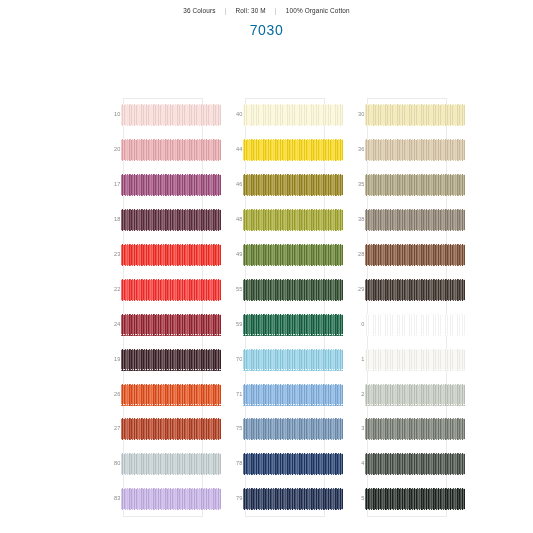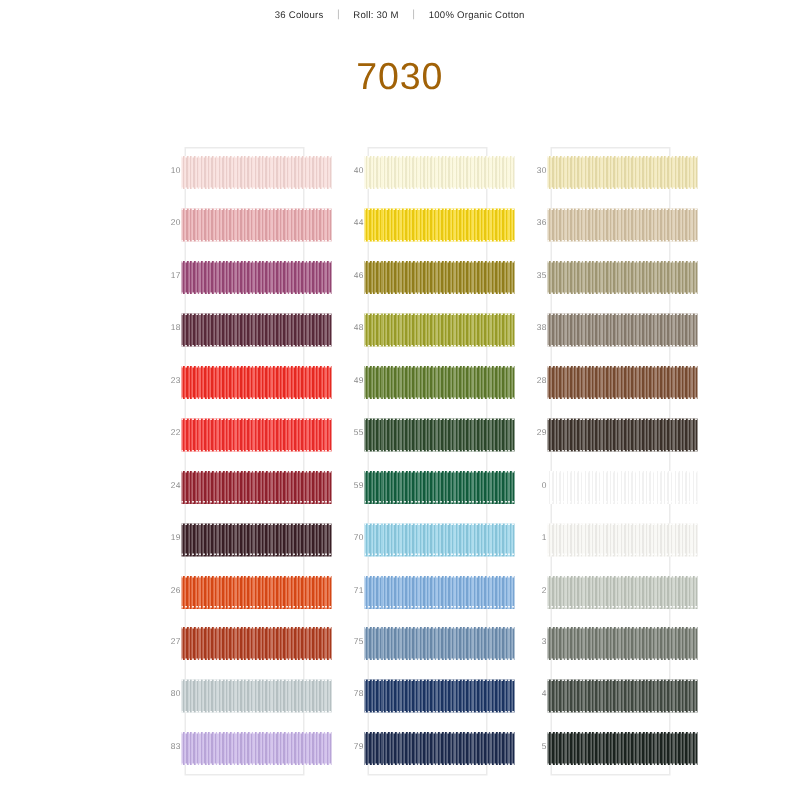--- a/index.html
+++ b/index.html
@@ -35,25 +35,25 @@
     white-space: nowrap;
     padding: 0 9px;
   }
   .meta-sep {
     color: #b8b8b8;
     font-size: 7px;
     line-height: 1;
     transform: translateY(-0.5px);
   }
   .product-title {
-    margin-top: 25px;
-    font-size: 25px;
+    margin-top: 9px;
+    font-size: 14px;
     font-weight: 400;
     letter-spacing: 0.6px;
-    color: #a16207;
+    color: #0369a1;
     line-height: 1;
   }
 
   
   .board {
     position: absolute;
     top: 98px;
     left: 0;
     width: 533px;
     height: 425px;

